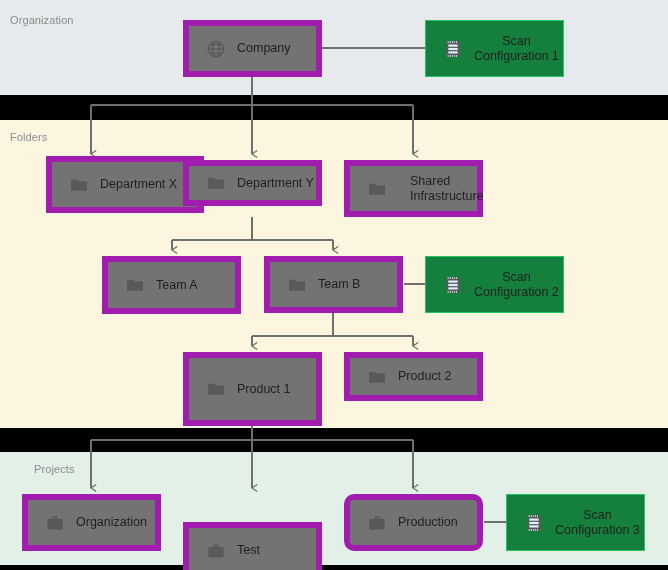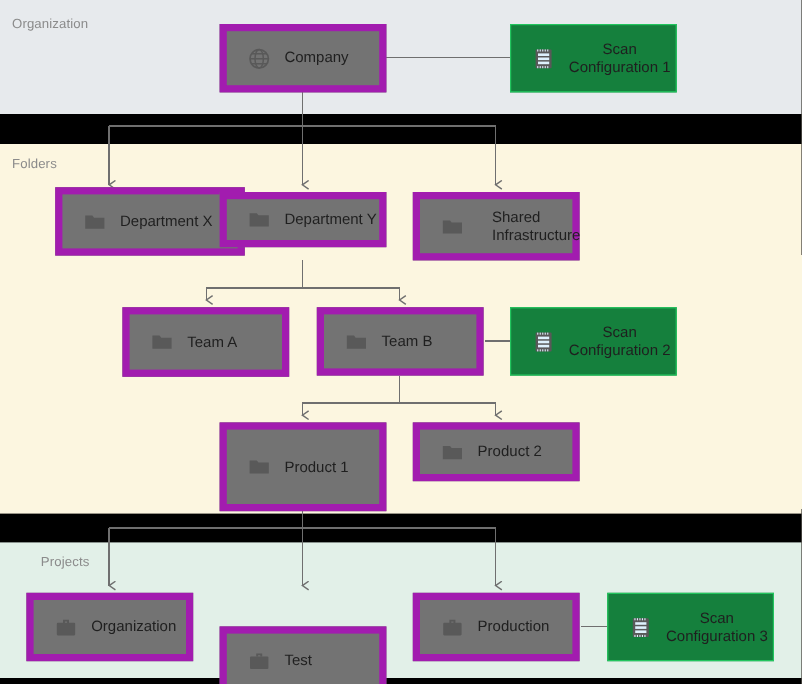--- a/index.html
+++ b/index.html
@@ -227,21 +227,21 @@
   </div>
 
   <div class="node" style="left:183px;top:494px;width:139px;height:57px;margin-top:28px;">
     <svg class="ico" viewBox="0 0 24 24">
       <path d="M9,4.2 h6 v3.2 h-1.9 v-1.4 h-2.2 v1.4 h-1.9 z" fill="#595959"></path>
       <rect x="2.8" y="7.2" width="18.4" height="12.6" rx="1.1" fill="#595959"></rect>
     </svg>
     <span class="lbl">Test</span>
   </div>
 
-  <div class="node" style="left:344px;top:494px;width:139px;height:57px;">
+  <div class="node" style="left:344px;top:494px;width:139px;height:57px;border-radius:10px;">
     <svg class="ico" viewBox="0 0 24 24">
       <path d="M9,4.2 h6 v3.2 h-1.9 v-1.4 h-2.2 v1.4 h-1.9 z" fill="#595959"></path>
       <rect x="2.8" y="7.2" width="18.4" height="12.6" rx="1.1" fill="#595959"></rect>
     </svg>
     <span class="lbl">Production</span>
   </div>
 
   <div class="node scan" style="left:506px;top:494px;width:139px;height:57px;">
     <svg class="ico" viewBox="0 0 24 24">
       <rect x="4" y="2.6" width="16" height="18.8" rx="1" fill="#595959"></rect>

